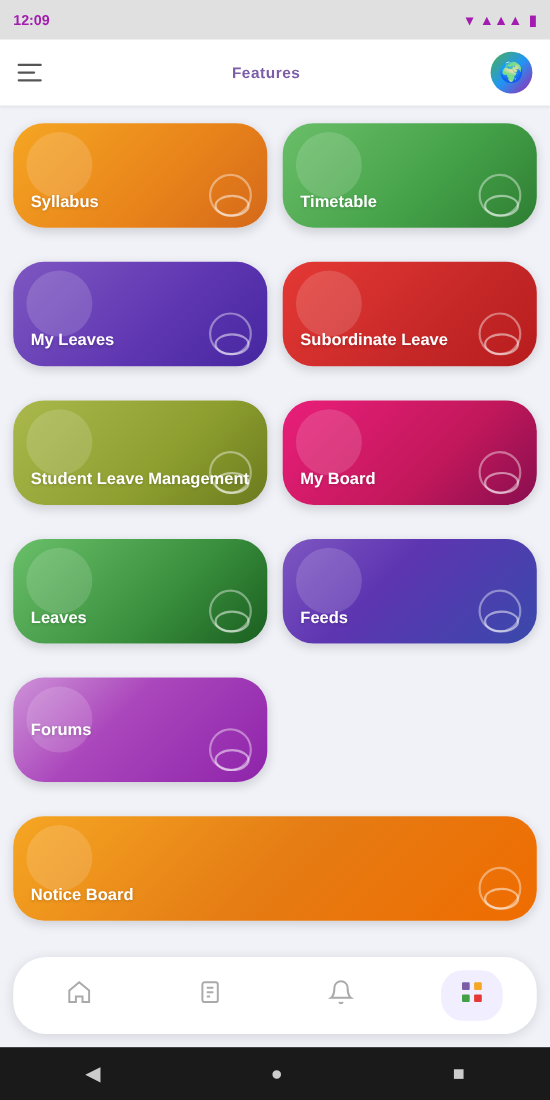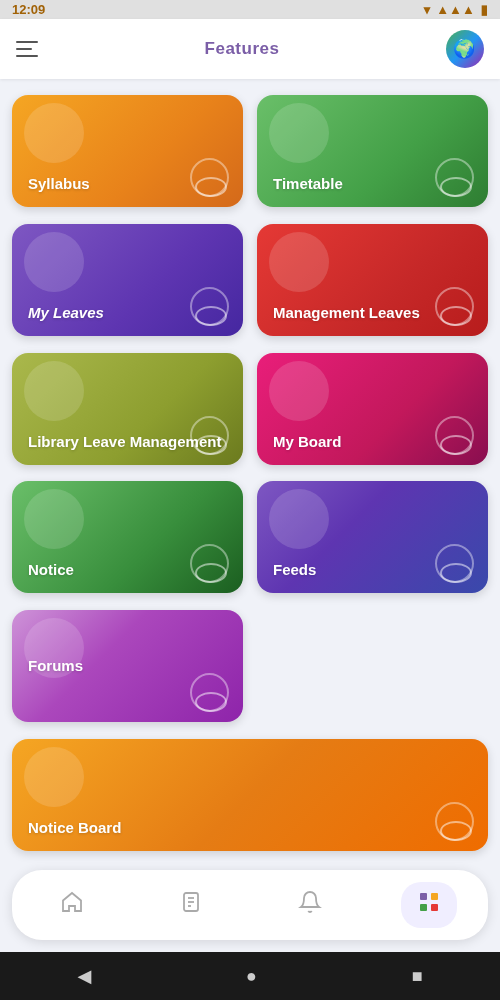--- a/index.html
+++ b/index.html
@@ -9,47 +9,47 @@
       min-height: 1000px;
       background: #f0f2f8;
       font-family: 'Segoe UI', Arial, sans-serif;
       display: flex;
       flex-direction: column;
     }
 
     
     .status-bar {
       background: #e0e0e0;
-      height: 19px;
+      height: 36px;
       display: flex;
       align-items: center;
       justify-content: space-between;
       padding: 0 12px;
       font-size: 13px;
       font-weight: 600;
-      color: #a16207;
+      color: #a21caf;
     }
     .status-bar .right-icons {
       display: flex;
       align-items: center;
       gap: 6px;
     }
 
     
     .header {
       background: #fff;
       height: 60px;
       display: flex;
       align-items: center;
       justify-content: space-between;
       padding: 0 16px;
       box-shadow: 0 1px 3px rgba(0,0,0,0.08);
     }
     .header-title {
-      font-size: 17px;
+      font-size: 14px;
       color: #7b5ea7;
       font-weight: 600;
       letter-spacing: 0.5px;
     }
     .menu-icon {
       display: flex;
       flex-direction: column;
       gap: 5px;
       cursor: pointer;
     }
@@ -80,22 +80,22 @@
       flex: 1;
       padding: 16px 12px;
       display: grid;
       grid-template-columns: 1fr 1fr;
       grid-template-rows: auto;
       gap: 14px;
     }
 
     
     .card {
-      border-radius: 16px;
-      height: 112px;
+      border-radius: 28px;
+      height: 95px;
       position: relative;
       overflow: hidden;
       display: flex;
       align-items: flex-end;
       padding: 14px 16px;
       cursor: pointer;
       box-shadow: 0 3px 10px rgba(0,0,0,0.15);
     }
     .card-label {
       color: #fff;
@@ -143,21 +143,20 @@
     
     .card-syllabus {
       background: linear-gradient(135deg, #f5a623 0%, #e8821a 60%, #d4691a 100%);
     }
     .card-timetable {
       background: linear-gradient(135deg, #6abf69 0%, #43a047 60%, #2e7d32 100%);
       text-align: right;
     }
     .card-myleaves {
       background: linear-gradient(135deg, #7e57c2 0%, #5e35b1 60%, #4527a0 100%);
-      font-style: italic;
     }
     .card-subordinate {
       background: linear-gradient(135deg, #e53935 0%, #c62828 60%, #b71c1c 100%);
     }
     .card-studentleave {
       background: linear-gradient(135deg, #aab84c 0%, #8d9e2f 60%, #6b7a1e 100%);
     }
     .card-todolist {
       background: linear-gradient(135deg, #6b8cba 0%, #4a6fa5 60%, #345380 100%);
     }
@@ -257,33 +256,33 @@
     </div>
     <div class="card card-timetable">
       <span class="card-label">Timetable</span>
       <div class="oval-icon"></div>
     </div>
     <div class="card card-myleaves">
       <span class="card-label">My Leaves</span>
       <div class="oval-icon"></div>
     </div>
     <div class="card card-subordinate">
-      <span class="card-label">Management Leaves</span>
+      <span class="card-label">Subordinate Leave</span>
       <div class="oval-icon"></div>
     </div>
     <div class="card card-studentleave">
-      <span class="card-label">Library Leave Management</span>
+      <span class="card-label">Student Leave Management</span>
       <div class="oval-icon"></div>
     </div>
     <div class="card card-mydiary">
       <span class="card-label">My Board</span>
       <div class="oval-icon"></div>
     </div>
     <div class="card card-library">
-      <span class="card-label">Notice</span>
+      <span class="card-label">Leaves</span>
       <div class="oval-icon"></div>
     </div>
     <div class="card card-feeds">
       <span class="card-label">Feeds</span>
       <div class="oval-icon"></div>
     </div>
     <div class="card card-forums">
       <span class="card-label">Forums</span>
       <div class="oval-icon"></div>
     </div>

